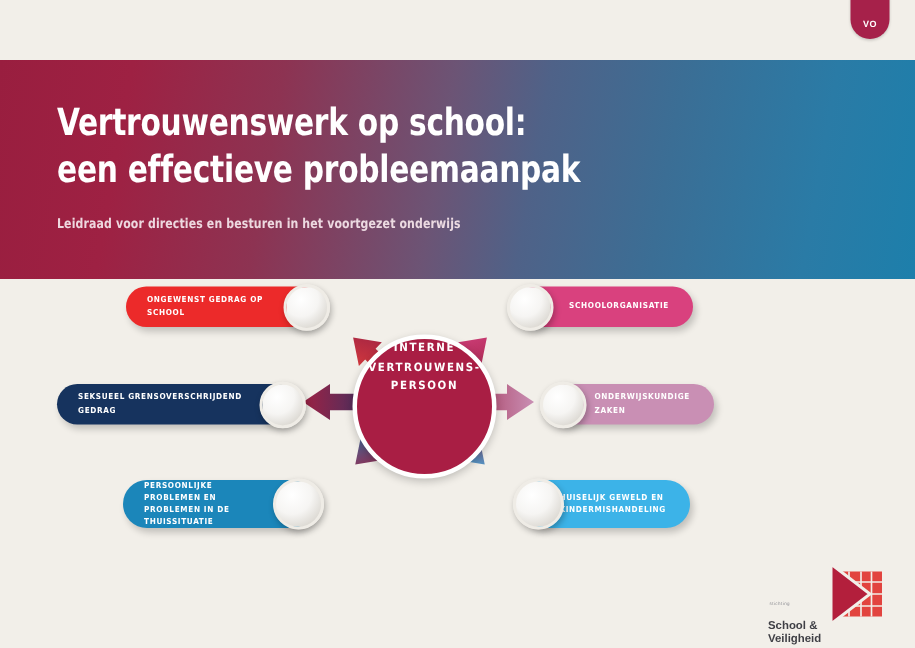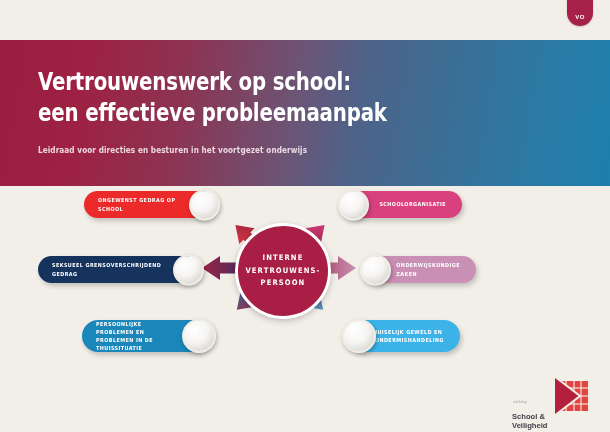--- a/index.html
+++ b/index.html
@@ -93,21 +93,21 @@
   .node.left .knob{right:-6px;}
   .node.right .knob{left:-6px;}
 
   
   .center-circle{
     position:absolute;left:235px;top:37px;width:90px;height:90px;
     border-radius:50%;
     background:#a91e44;
     border:3px solid #ffffff;
     box-shadow:0 2px 6px rgba(0,0,0,.22);
-    display:flex;align-items:center;justify-content:center;
+    display:flex;justify-content:center;
     z-index:5;
   }
   .center-circle .ctext{
     font-family:"DejaVu Sans Condensed","Liberation Sans Narrow","Liberation Sans",sans-serif;
     color:#fff;font-size:7.6px;font-weight:bold;letter-spacing:1.1px;
     line-height:1.65;text-align:center;text-transform:uppercase;
   }
   .center-circle .ctext .ln{display:block;}
 
   

